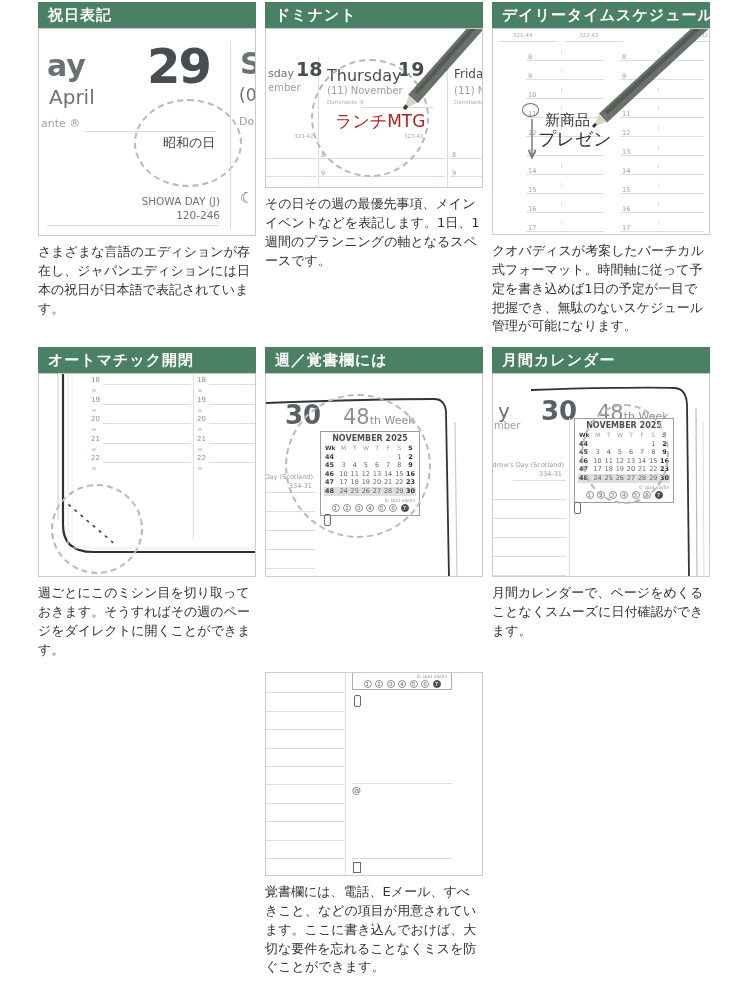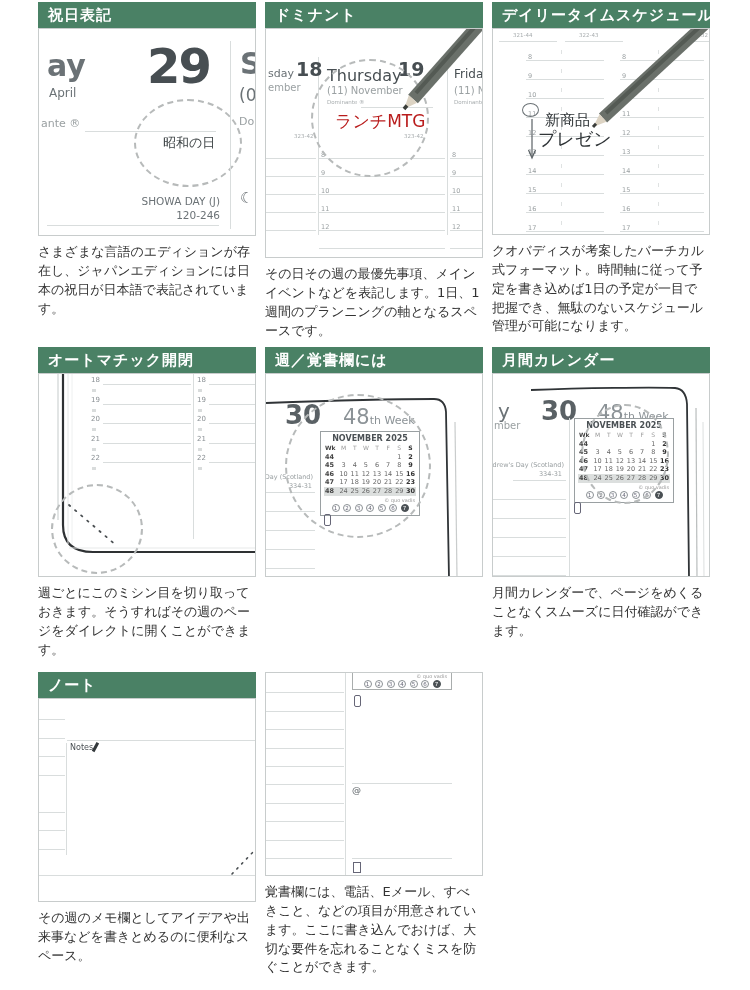--- a/index.html
+++ b/index.html
@@ -58,21 +58,21 @@
 <body>
 
 <div class="page">
 
   <section class="card" style="left:38px;top:2px;">
     <header class="card-header">
       <span>祝日表記</span>
     </header>
     <div class="card-art" style="height:208px;">
       <span class="t gray b" style="left:8px;top:22px;font-size:30px;">ay</span>
-      <span class="t gray" style="left:10px;top:58px;font-size:12px;">April</span>
+      <span class="t gray" style="left:10px;top:58px;font-size:20px;">April</span>
       <span class="t lgray" style="left:2px;top:89px;font-size:11px;">ante ®</span>
       <i class="hline" style="left:46px;top:102px;width:131px;"></i>
       <span class="t big-date" style="left:108px;top:13px;">29</span>
       <span class="t" style="left:124px;top:107px;font-size:13px;color:#3f4547;">昭和の日</span>
       <i class="dash-circle" style="left:95px;top:70px;width:108px;height:88px;"></i>
       <span class="t gray" style="right:35px;top:167px;font-size:10.5px;">SHOWA DAY (J)</span>
       <span class="t gray" style="right:35px;top:181px;font-size:10.5px;">120-246</span>
       <i class="hline" style="left:8px;top:196px;width:172px;"></i>
       <i class="vline" style="left:191px;top:12px;height:188px;"></i>
       <span class="t gray b" style="left:201px;top:20px;font-size:30px;">S</span>
@@ -80,21 +80,21 @@
       <span class="t lgray" style="left:200px;top:87px;font-size:11px;">Do</span>
       <span class="t gray" style="left:201px;top:162px;font-size:15px;">☾</span>
     </div>
     <p class="card-desc">さまざまな言語のエディションが存在し、ジャパンエディションには日本の祝日が日本語で表記されています。</p>
   </section>
 
   <section class="card" style="left:265px;top:2px;">
     <header class="card-header">
       <span>ドミナント</span>
     </header>
-    <div class="card-art" style="height:230px;">
+    <div class="card-art" style="height:160px;">
       <i class="vline" style="left:52px;top:28px;height:178px;"></i>
       <i class="vline" style="left:181px;top:28px;height:178px;"></i>
       <span class="t gray" style="left:2px;top:39px;font-size:11px;">sday</span>
       <span class="t dark b" style="left:30px;top:31px;font-size:19px;">18</span>
       <span class="t lgray" style="left:2px;top:54px;font-size:10px;">ember</span>
       <span class="t dark" style="left:61px;top:39px;font-size:16px;">Thursday</span>
       <span class="t dark b" style="left:132px;top:31px;font-size:19px;">19</span>
       <span class="t lgray" style="left:61px;top:57px;font-size:10px;">(11) November</span>
       <span class="tiny" style="left:61px;top:71px;">Dominante ®</span>
       <i class="hline" style="left:95px;top:78px;width:72px;"></i>
@@ -471,37 +471,20 @@
       <span class="t lgray" style="right:147px;top:97px;font-size:6.5px;">334-31</span>
       <i class="hline" style="left:20px;top:106px;width:53px;"></i>
       <div class="lined" style="left:0;top:107px;width:73px;height:97px;--pitch:19px;"></div>
       <i class="vline" style="left:76px;top:44px;height:160px;"></i>
       <i class="phone-icon" style="left:81px;top:128px;"></i>
       <i class="dash-circle" style="left:88px;top:30px;width:88px;height:100px;"></i>
     </div>
     <p class="card-desc">月間カレンダーで、ページをめくることなくスムーズに日付確認ができます。</p>
   </section>
 
-  <section class="card" style="left:38px;top:672px;">
-    <header class="card-header">
-      <span>ノート</span>
-    </header>
-    <div class="card-art" style="height:204px;">
-      <div class="lined" style="left:0;top:3px;width:26px;height:175px;--pitch:18.5px;"></div>
-      <i class="vline" style="left:27px;top:44px;height:112px;"></i>
-      <i class="hline" style="left:28px;top:41px;width:190px;"></i>
-      <span class="t" style="left:31px;top:45px;font-size:8px;color:#4a5054;">Notes</span>
-      <i class="pen-mark" style="left:55px;top:43px;"></i>
-      <i class="hline" style="left:0;top:176px;width:218px;"></i>
-      <svg width="218" height="204" viewBox="0 0 218 204">
-        <line x1="193" y1="175" x2="215" y2="152" stroke="#4a4f52" stroke-width="1.6" stroke-dasharray="1.5,5.5" stroke-linecap="round"></line>
-      </svg>
-    </div>
-    <p class="card-desc">その週のメモ欄としてアイデアや出来事などを書きとめるのに便利なスペース。</p>
-  </section>
 
   <section class="card" style="left:265px;top:672px;">
     <div class="card-art" style="height:204px;">
       <div class="lined" style="left:0;top:2px;width:78px;height:200px;--pitch:18.4px;"></div>
       <i class="vline" style="left:79px;top:0;height:204px;"></i>
       <div class="memo-box" style="left:86px;top:-1px;">
         <div class="mc-copy">© quo vadis</div>
         <div class="mc-circles">
             <span>1</span>
             <span>2</span>

